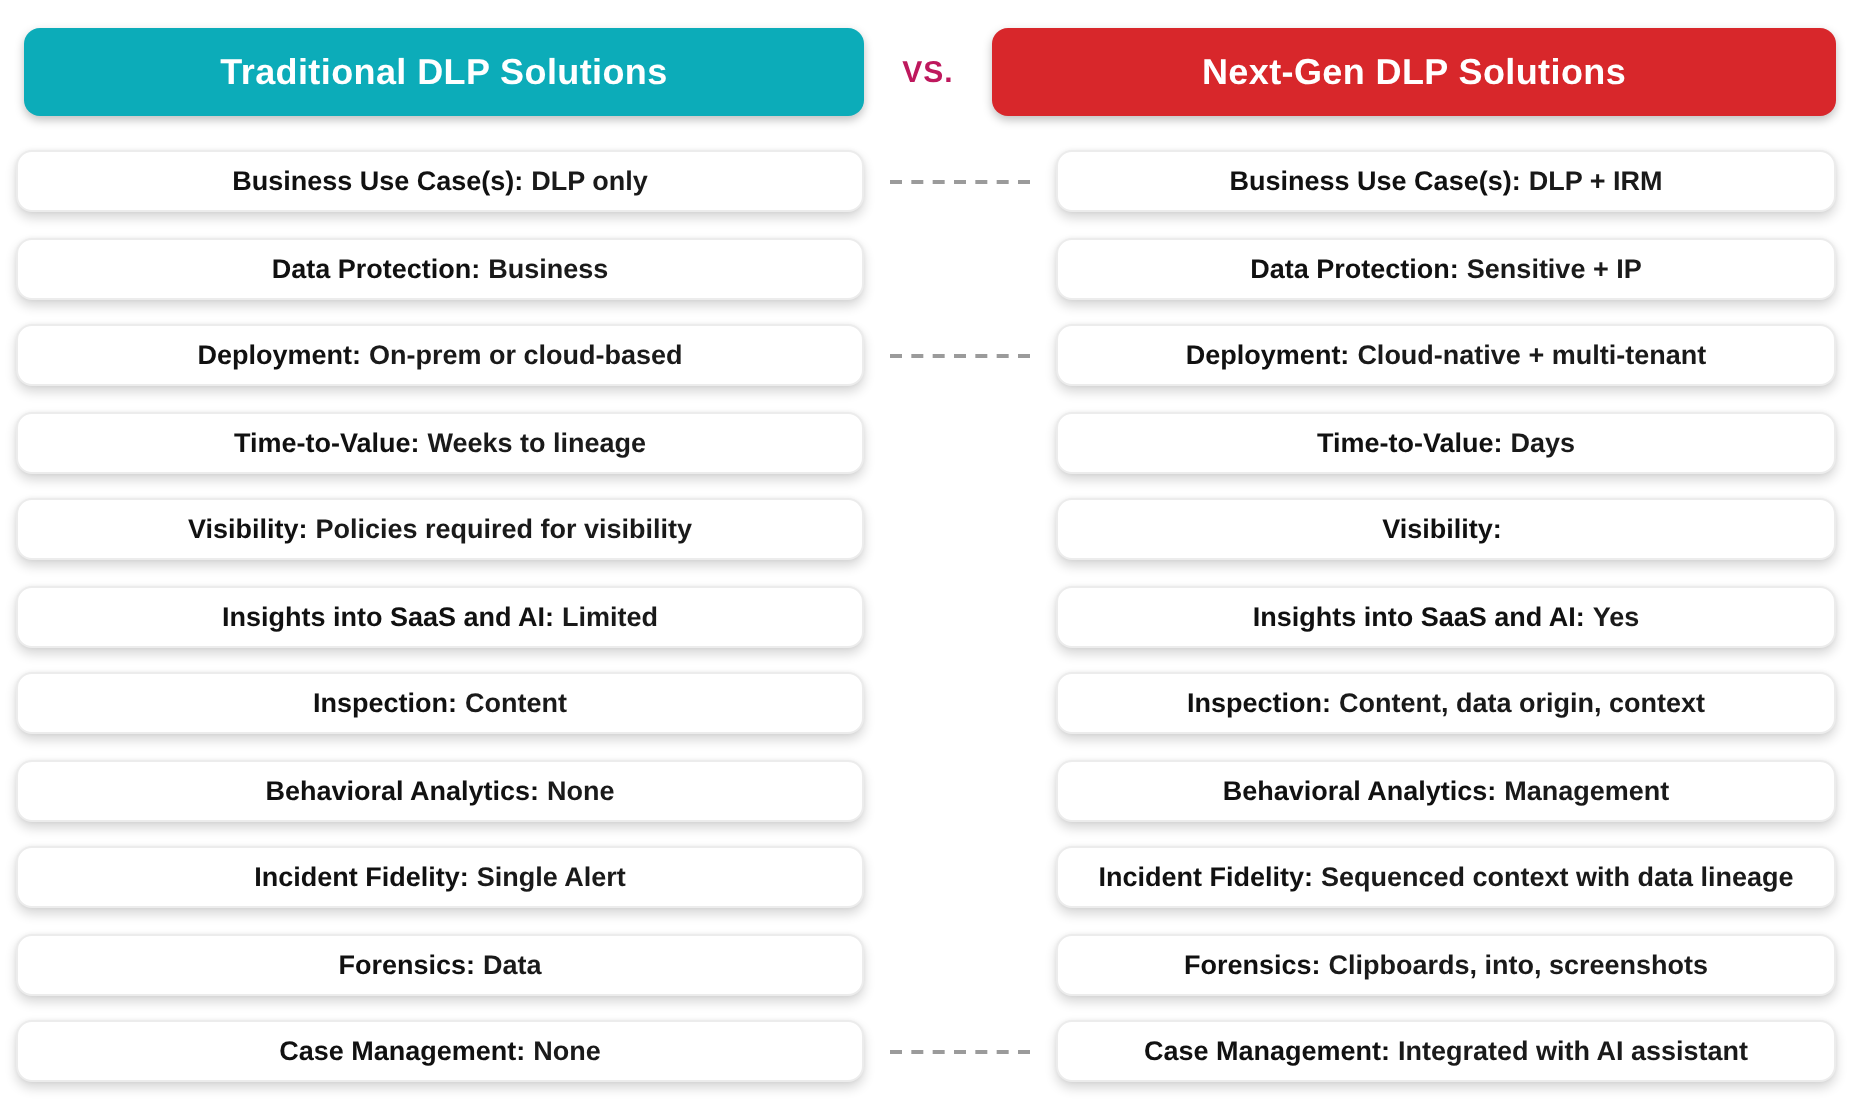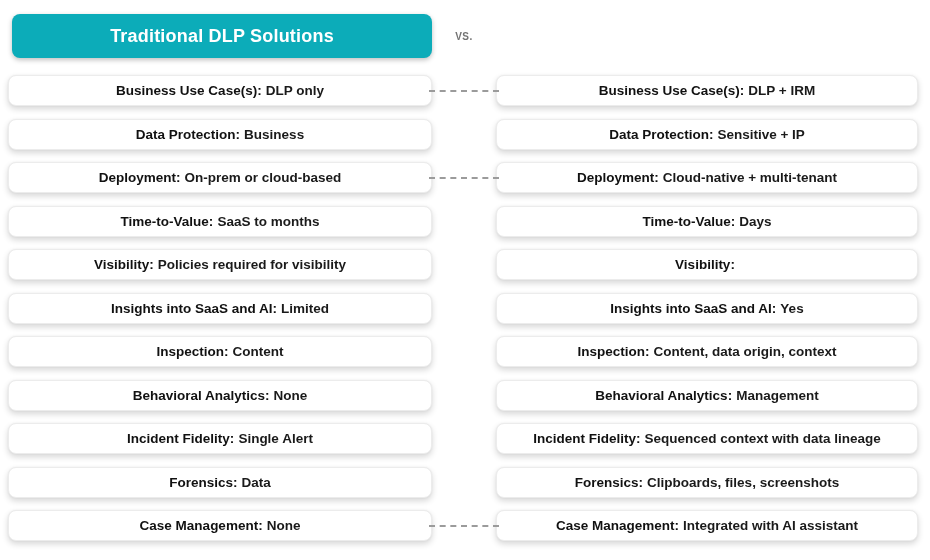--- a/index.html
+++ b/index.html
@@ -31,26 +31,26 @@
     justify-content: center;
     box-shadow: 0 2px 5px rgba(0,0,0,0.25);
   }
   .header-pill.trad { background: var(--trad-color, #0CACB9); margin-left: 4px; }
   .header-pill.next { background: var(--next-color, #D8272B); }
   .vs {
     display: flex;
     align-items: center;
     justify-content: center;
     font-weight: bold;
-    font-size: 10px;
-    color: #737373;
+    font-size: 15px;
+    color: #be185d;
     letter-spacing: 0.5px;
   }
   
-  .cmp-row { height: 31px; margin-bottom: 12.5px; }
+  .cmp-row { height: 31px; margin-bottom: 12.5px; gap: 16px; }
   .pill {
     background: #ffffff;
     border: 1px solid #ececec;
     border-radius: 8px;
     box-shadow: 0 3px 6px rgba(0,0,0,0.16), 0 0 2px rgba(0,0,0,0.05);
     display: flex;
     align-items: center;
     justify-content: center;
     font-size: 13.5px;
     color: #1a1a1a;
@@ -73,20 +73,21 @@
   }
   .connector.connected .dash { display: block; }
 </style>
 </head>
 <body>
 
 <div class="canvas" style="--trad-color: #0CACB9; --next-color: #D8272B; --dash-color: #9B9B9B;">
   <div class="grid-row header-row">
     <div class="header-pill trad">Traditional DLP Solutions</div>
     <div class="vs">VS.</div>
+    <div class="header-pill next">Next-Gen DLP Solutions</div>
   </div>
   <div id="rows">
   <div class="grid-row cmp-row">
     <div class="pill">
       <span class="lbl">Business Use Case(s):</span>
           <span class="val">DLP only</span>
     </div>
     <div class="connector connected">
       <div class="dash"></div>
     </div>
@@ -120,21 +121,21 @@
     </div>
     <div class="pill">
       <span class="lbl">Deployment:</span>
           <span class="val">Cloud-native + multi-tenant</span>
     </div>
   </div>
 
   <div class="grid-row cmp-row">
     <div class="pill">
       <span class="lbl">Time-to-Value:</span>
-          <span class="val">SaaS to months</span>
+          <span class="val">Weeks to lineage</span>
     </div>
     <div class="connector">
       
     </div>
     <div class="pill">
       <span class="lbl">Time-to-Value:</span>
           <span class="val">Days</span>
     </div>
   </div>
 
@@ -210,21 +211,21 @@
   <div class="grid-row cmp-row">
     <div class="pill">
       <span class="lbl">Forensics:</span>
           <span class="val">Data</span>
     </div>
     <div class="connector">
       
     </div>
     <div class="pill">
       <span class="lbl">Forensics:</span>
-          <span class="val">Clipboards, files, screenshots</span>
+          <span class="val">Clipboards, into, screenshots</span>
     </div>
   </div>
 
   <div class="grid-row cmp-row">
     <div class="pill">
       <span class="lbl">Case Management:</span>
           <span class="val">None</span>
     </div>
     <div class="connector connected">
       <div class="dash"></div>

